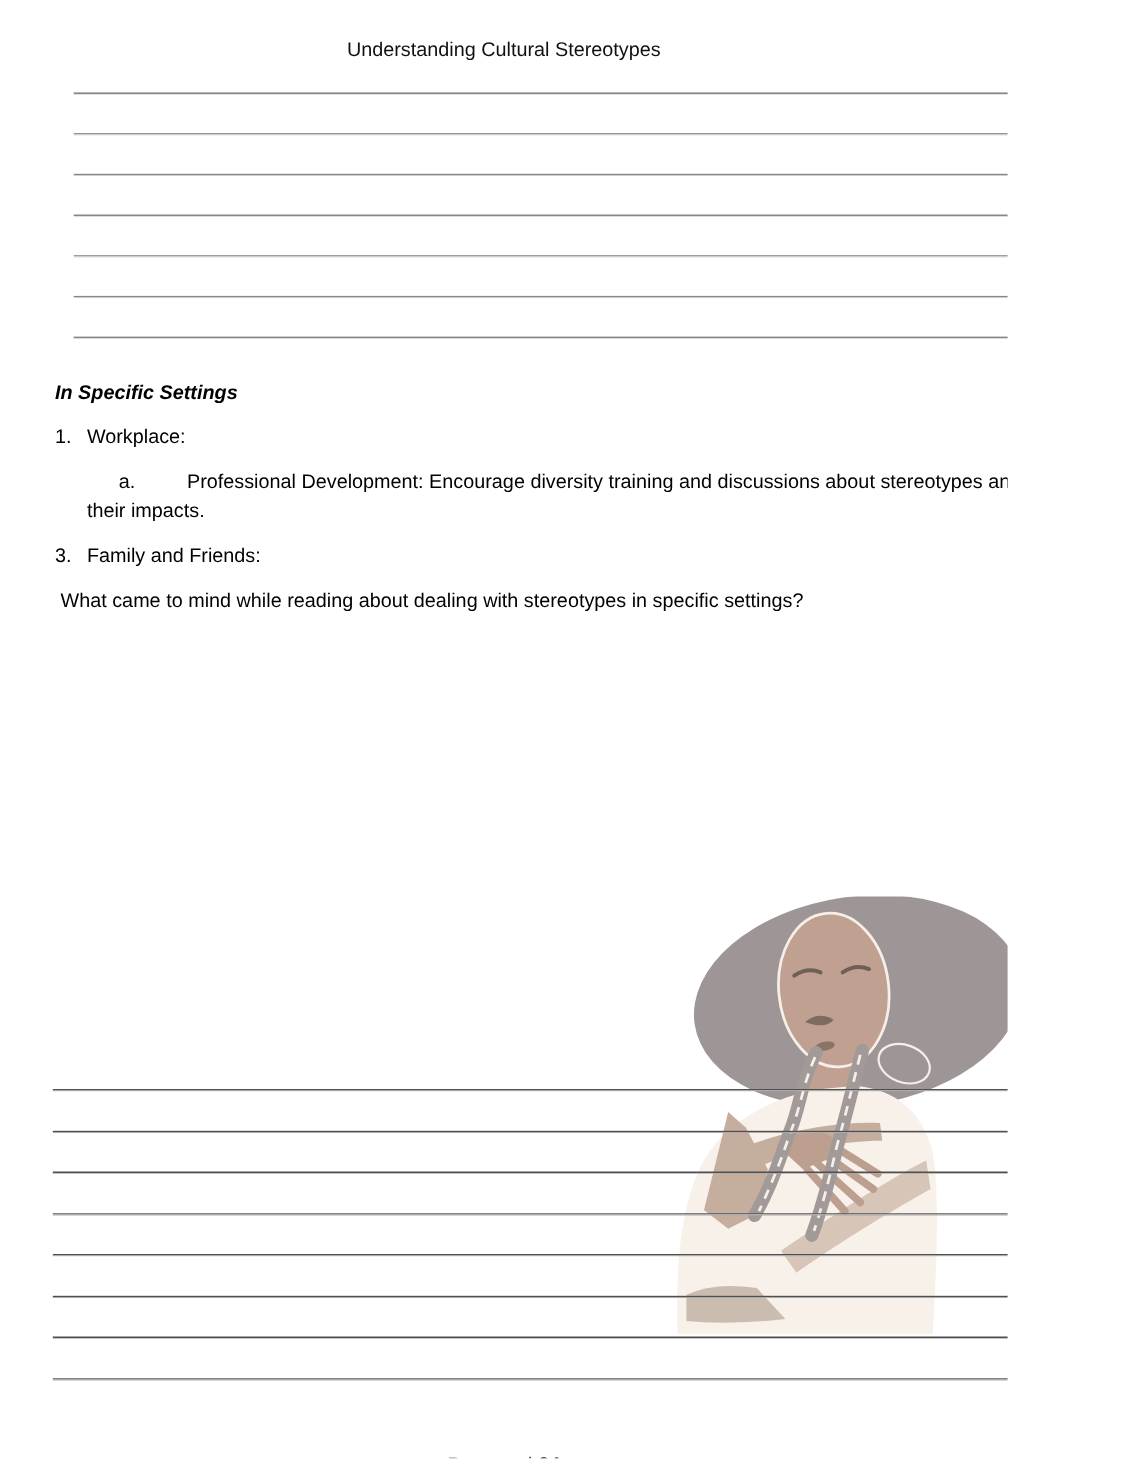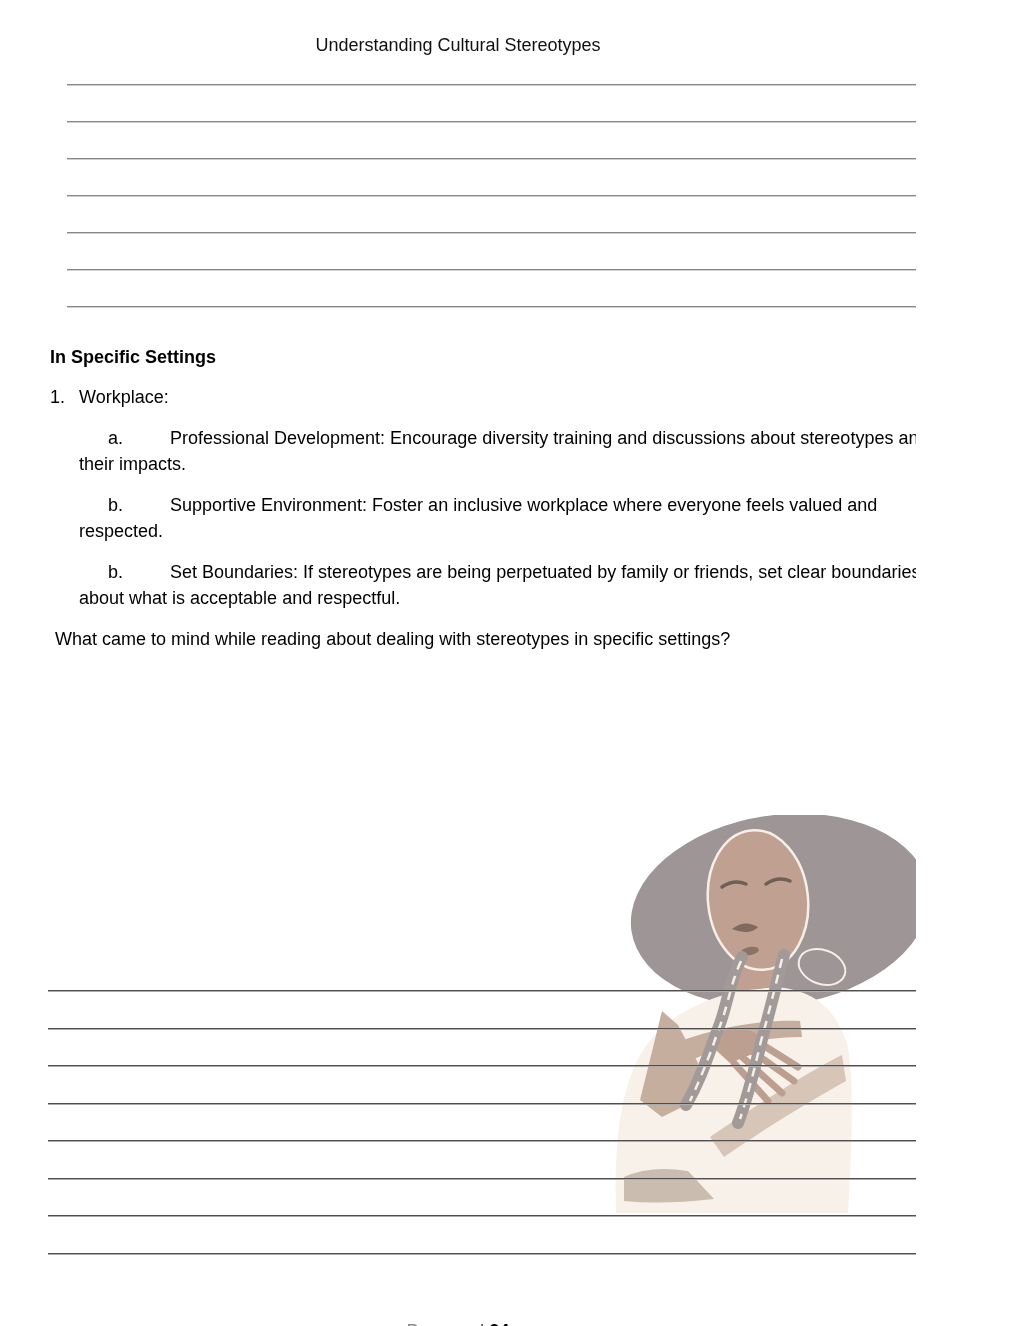--- a/index.html
+++ b/index.html
@@ -31,21 +31,21 @@
   .rules-top .rule { background:linear-gradient(to bottom, #878787 0%, #878787 50%, #cfcfcf 50%, #cfcfcf 100%); }
   .rules-bottom .rule { background:linear-gradient(to bottom, #4f4f4f 0%, #4f4f4f 50%, #ababab 50%, #ababab 100%); }
   
   .content {
     position:absolute;
     top:344px; left:50px; width:880px;
     font-size:18px;
     line-height:26px;
     z-index:3;
   }
-  .heading { font-weight:bold; margin-bottom:14px; }
+  .heading { font-weight:bold; margin-bottom:14px;font-style:italic; }
   .num-item { margin-left:29px; margin-bottom:15px; }
   .num-marker { display:inline-block; width:29px; margin-left:-29px; }
   .sub-item { margin-left:29px; margin-bottom:15px; }
   .sub-marker { display:inline-block; width:91px; padding-left:29px; }
   .question { font-weight:normal; margin-left:5px; margin-top:0; }
   
   .footer {
     position:absolute;
     top:1321px; left:0; right:0;
     text-align:center;
@@ -114,24 +114,23 @@
       <div class="rule" style="top: 148px;"></div>
       <div class="rule" style="top: 185px;"></div>
       <div class="rule" style="top: 222px;"></div>
     </div>
 
   <div class="content">
     <div class="heading">In Specific Settings</div>
 
     <p class="num-item"><span class="num-marker">1.</span><span>Workplace:</span></p>
     <p class="sub-item"><span class="sub-marker">a.</span><span>Professional Development: Encourage diversity training and discussions about stereotypes and their impacts.</span></p>
-    <p class="sub-item"><span class="sub-marker">b.</span><span>Supportive Environment: Foster an inclusive workplace where everyone feels valued and respected.</span></p>
 
 
-    <p class="sub-item"><span class="sub-marker">b.</span><span>Set Boundaries: If stereotypes are being perpetuated by family or friends, set clear boundaries about what is acceptable and respectful.</span></p>
+    <p class="num-item"><span class="num-marker">3.</span><span>Family and Friends:</span></p>
 
     <p class="question">What came to mind while reading about dealing with stereotypes in specific settings?</p>
   </div>
 
   <div class="rules rules-bottom">
       <div class="rule" style="top: 0px;"></div>
       <div class="rule" style="top: 37.5px;"></div>
       <div class="rule" style="top: 75px;"></div>
       <div class="rule" style="top: 112.5px;"></div>
       <div class="rule" style="top: 150px;"></div>

